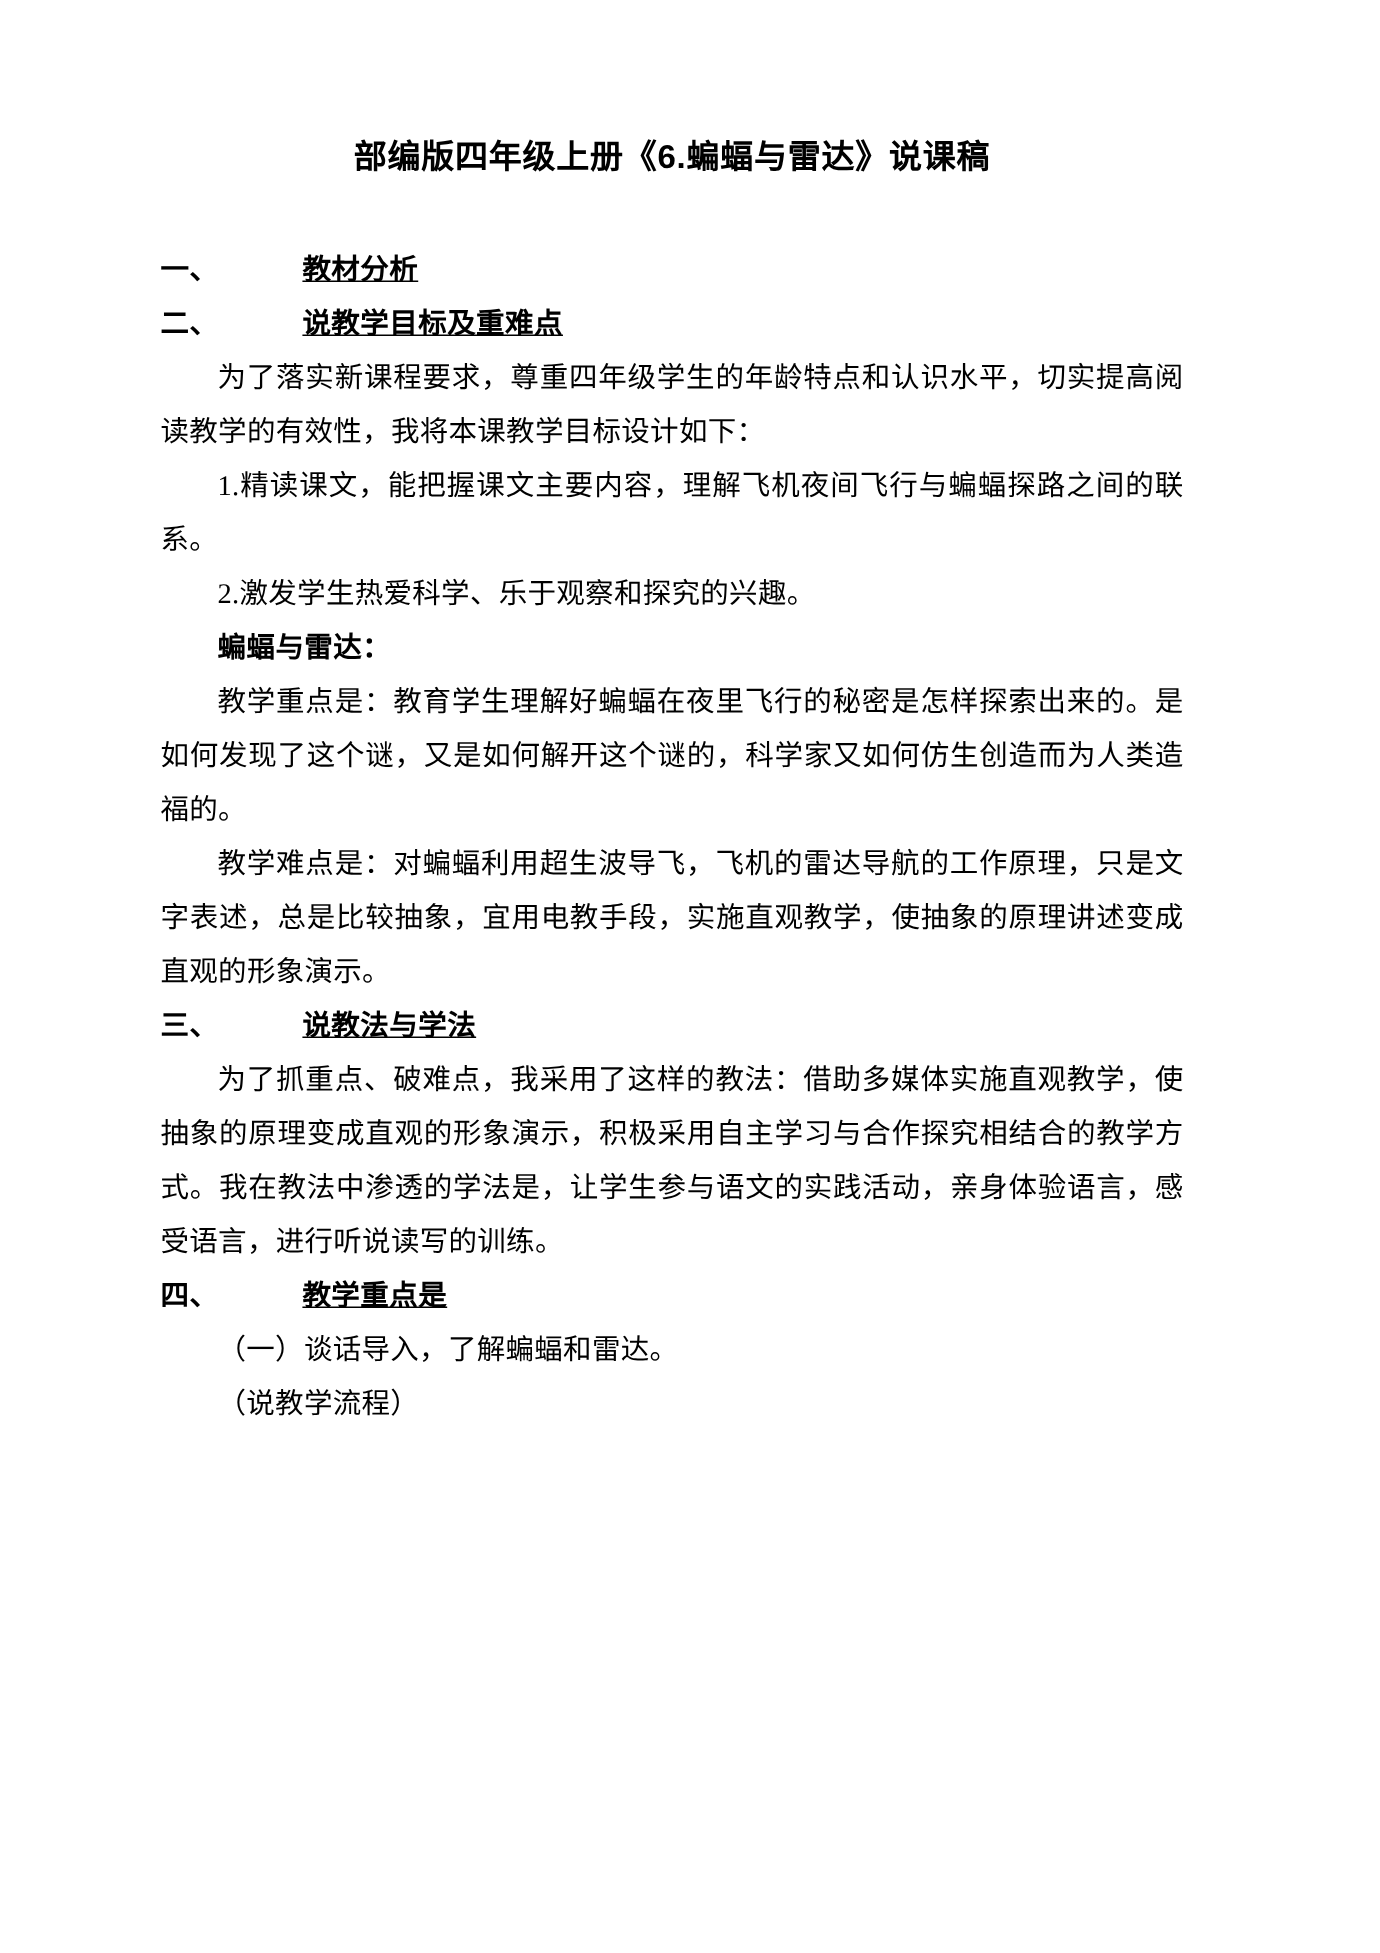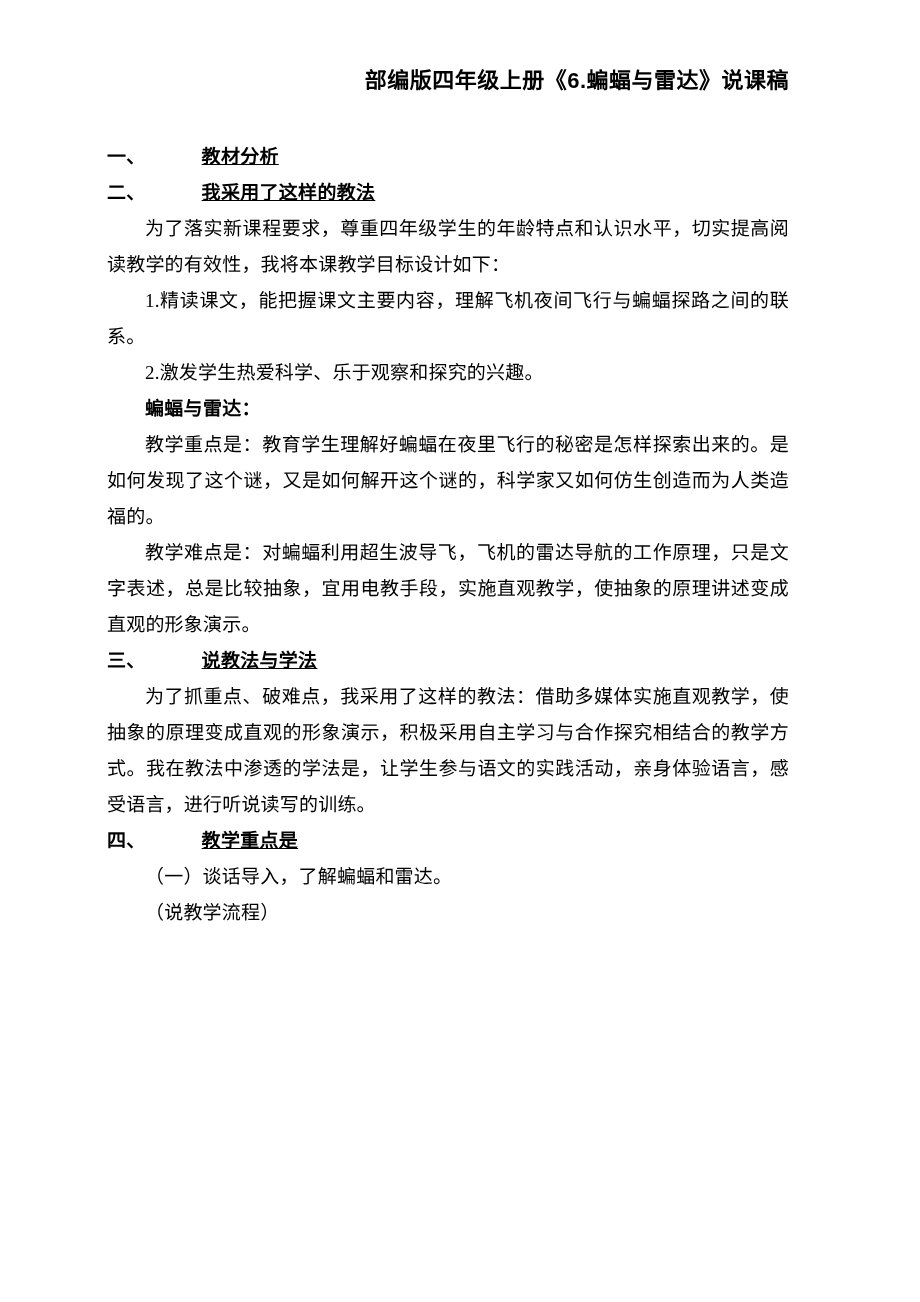--- a/index.html
+++ b/index.html
@@ -23,24 +23,24 @@
   .content {
     position: absolute;
     left: 107px;
     top: 0;
     width: 682px;
   }
   .doc-title {
     font-family: "Liberation Sans", "DejaVu Sans", sans-serif;
     font-size: 22px;
     font-weight: 700;
-    text-align: right;
+    text-align: center;
     letter-spacing: 0.5px;
     margin: 0;
-    padding-top: 66px;
+    padding-top: 90px;
     line-height: 1.4;
     white-space: nowrap;
   }
   .spacer-after-title {
     height: 42px;
   }
   .section-heading {
     font-family: "Liberation Sans", "DejaVu Sans", sans-serif;
     font-size: 19px;
     font-weight: 700;
@@ -82,21 +82,21 @@
 
 <div class="page">
   <div class="content">
 
     <h1 class="doc-title">部编版四年级上册《6.蝙蝠与雷达》说课稿</h1>
 
     <div class="spacer-after-title"></div>
 
     <div id="body-blocks">
         <h2 class="section-heading"><span class="num">一、</span><span class="gap"></span><span>教材分析</span></h2>
-        <h2 class="section-heading"><span class="num">二、</span><span class="gap"></span><span>我采用了这样的教法</span></h2>
+        <h2 class="section-heading"><span class="num">二、</span><span class="gap"></span><span>说教学目标及重难点</span></h2>
         <p class="body-text">为了落实新课程要求，尊重四年级学生的年龄特点和认识水平，切实提高阅读教学的有效性，我将本课教学目标设计如下：</p>
         <p class="body-text">1.精读课文，能把握课文主要内容，理解飞机夜间飞行与蝙蝠探路之间的联系。</p>
         <p class="body-text">2.激发学生热爱科学、乐于观察和探究的兴趣。</p>
         <h3 class="sub-heading">蝙蝠与雷达：</h3>
         <p class="body-text">教学重点是：教育学生理解好蝙蝠在夜里飞行的秘密是怎样探索出来的。是如何发现了这个谜，又是如何解开这个谜的，科学家又如何仿生创造而为人类造福的。</p>
         <p class="body-text">教学难点是：对蝙蝠利用超生波导飞，飞机的雷达导航的工作原理，只是文字表述，总是比较抽象，宜用电教手段，实施直观教学，使抽象的原理讲述变成直观的形象演示。</p>
         <h2 class="section-heading"><span class="num">三、</span><span class="gap"></span><span>说教法与学法</span></h2>
         <p class="body-text">为了抓重点、破难点，我采用了这样的教法：借助多媒体实施直观教学，使抽象的原理变成直观的形象演示，积极采用自主学习与合作探究相结合的教学方式。我在教法中渗透的学法是，让学生参与语文的实践活动，亲身体验语言，感受语言，进行听说读写的训练。</p>
         <h2 class="section-heading"><span class="num">四、</span><span class="gap"></span><span>教学重点是</span></h2>
         <p class="body-text">（一）谈话导入，了解蝙蝠和雷达。</p>

